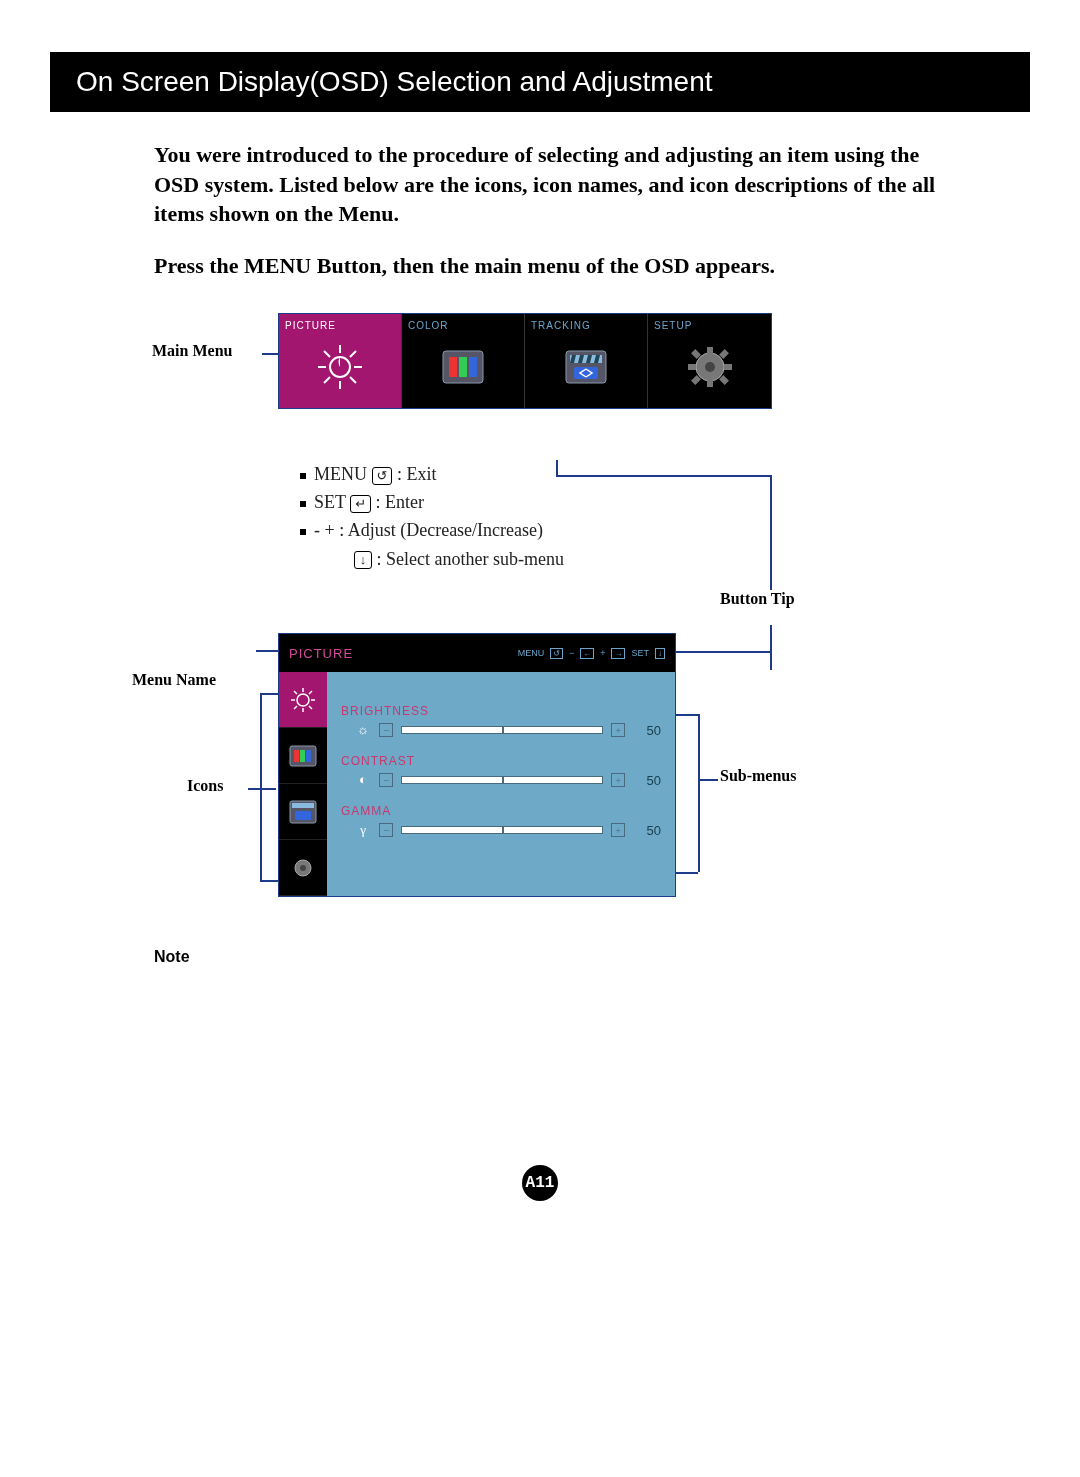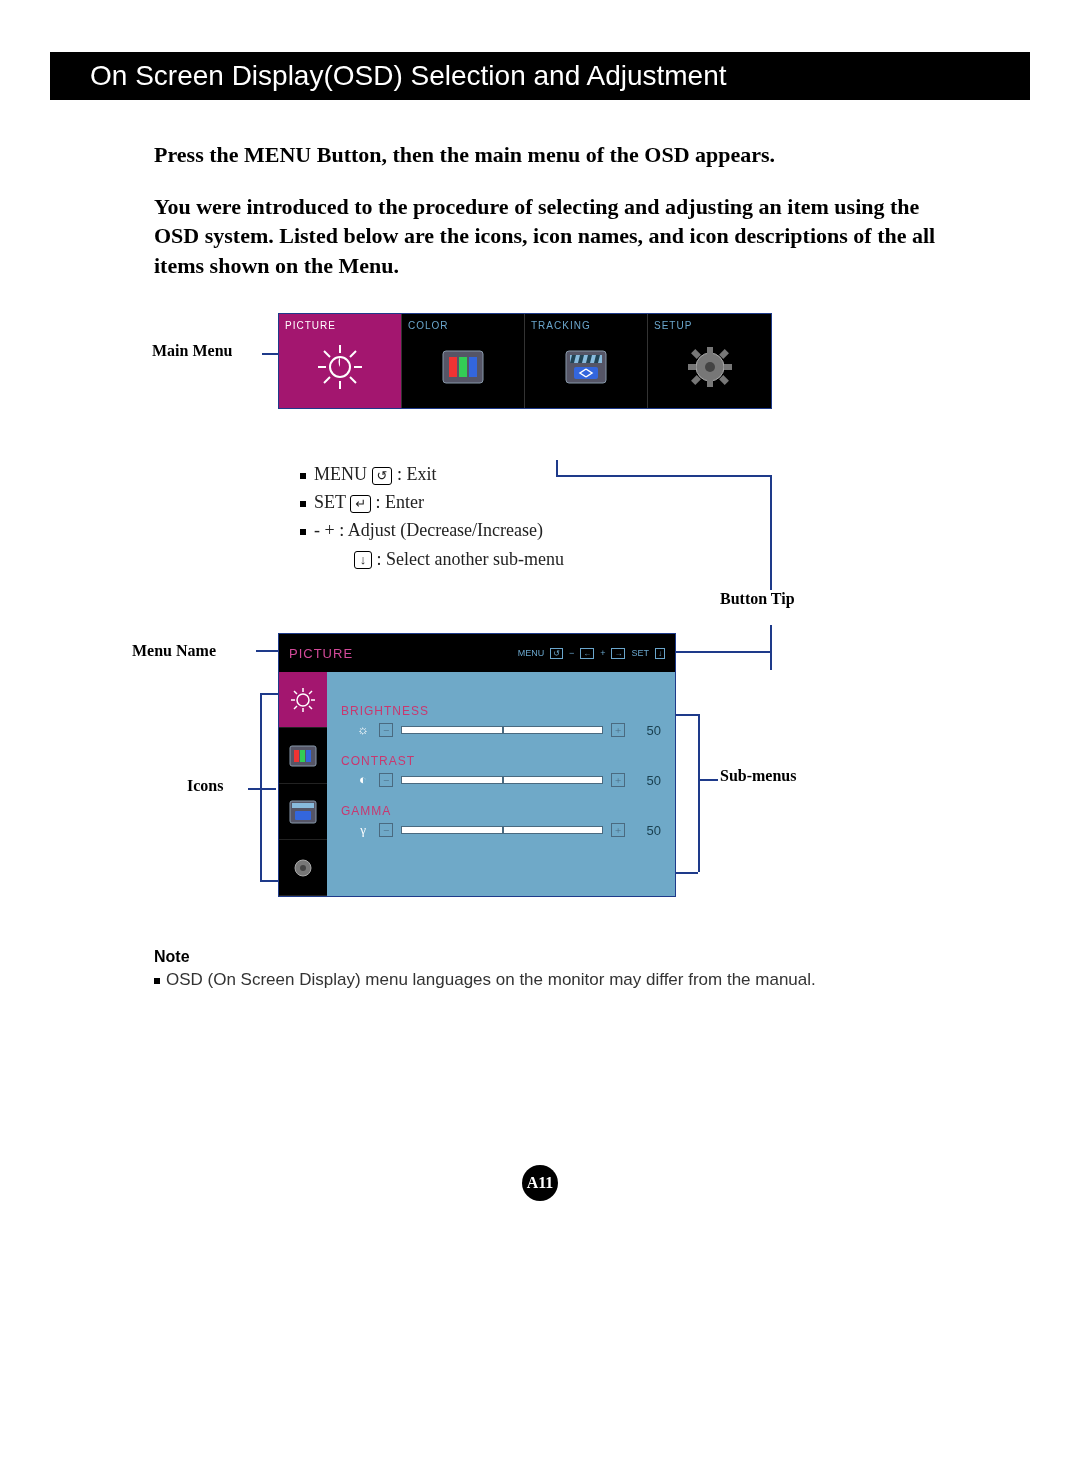--- a/index.html
+++ b/index.html
@@ -9,25 +9,25 @@
     background: #fff;
     font-family: Georgia, 'Times New Roman', serif;
     color: #000;
     position: relative;
   }
   .header-bar {
     position: absolute;
     top: 52px;
     left: 50px;
     right: 50px;
-    height: 48px;
+    height: 60px;
     background: #000;
     display: flex;
     align-items: center;
-    padding-left: 40px;
+    padding-left: 26px;
   }
   .header-bar h1 {
     color: #fff;
     font-family: Arial, sans-serif;
     font-weight: 400;
     font-size: 28px;
   }
   .intro-text {
     position: absolute;
     top: 140px;
@@ -40,21 +40,21 @@
   .intro-text p { margin-bottom: 22px; }
 
   
   .label {
     position: absolute;
     font-weight: bold;
     font-size: 16px;
     font-family: Georgia, serif;
   }
   .label-mainmenu { top: 342px; left: 152px; }
-  .label-menuname { top: 642px; left: 132px; }
+  .label-menuname { top: 671px; left: 132px; }
   .label-icons    { top: 777px; left: 187px; }
   .label-buttontip{ top: 590px; left: 720px; }
   .label-submenus { top: 767px; left: 720px; }
 
   
   .conn { position: absolute; background: #1e3a8a; }
   .conn-h { height: 2px; }
   .conn-v { width: 2px; }
 
   
@@ -247,40 +247,40 @@
   .pagenum {
     position:absolute;
     bottom:276px;
     left:50%;
     transform:translateX(-50%);
     width:36px;
     height:36px;
     border-radius:50%;
     background:#000;
     color:#fff;
-    font-family: Liberation Serif, serif;
+    font-family: Liberation Mono, monospace;
     font-size:16px;
     font-weight:bold;
     display:flex;
     align-items:center;
     justify-content:center;
   }
 
   
 </style>
 </head>
 <body>
 
 <div class="header-bar">
   <h1>On Screen Display(OSD) Selection and Adjustment</h1>
 </div>
 
 <div class="intro-text">
+  <p>You were introduced to the procedure of selecting and adjusting an item using the OSD system.  Listed below are the icons, icon names, and icon descriptions of the all items shown on the Menu.</p>
   <p>Press the MENU Button, then the main menu of the OSD appears.</p>
-  <p>You were introduced to the procedure of selecting and adjusting an item using the OSD system.  Listed below are the icons, icon names, and icon descriptions of the all items shown on the Menu.</p>
 </div>
 
 <div class="label label-mainmenu">Main Menu</div>
 <div class="label label-menuname">Menu Name</div>
 <div class="label label-icons">Icons</div>
 <div class="label label-buttontip">Button Tip</div>
 <div class="label label-submenus">Sub-menus</div>
 
 <div class="conn conn-h" style="top:353px; left:262px; width:16px;"></div>
 <div class="conn conn-h" style="top:650px; left:256px; width:22px;"></div>
@@ -460,16 +460,15 @@
           <div class="sm-plus">+</div>
           <div class="sm-val">50</div>
         </div>
       </div>
     </div>
   </div>
 </div>
 
 <div class="note-section">
   <div class="note-title">Note</div>
-  <div class="note-body"><span class="sq"></span><span>OSD (On Screen Display) menu languages on the monitor may differ from the manual.</span></div>
 </div>
 
 <div class="pagenum">A11</div>
 
 </body></html>

